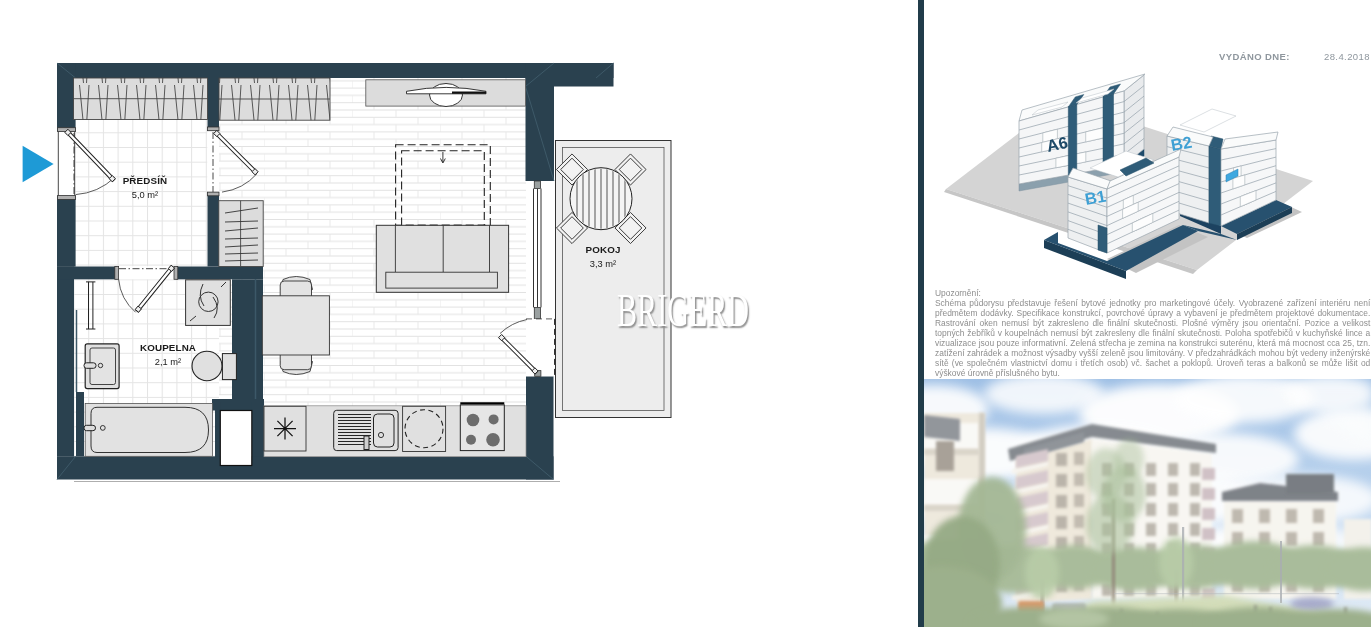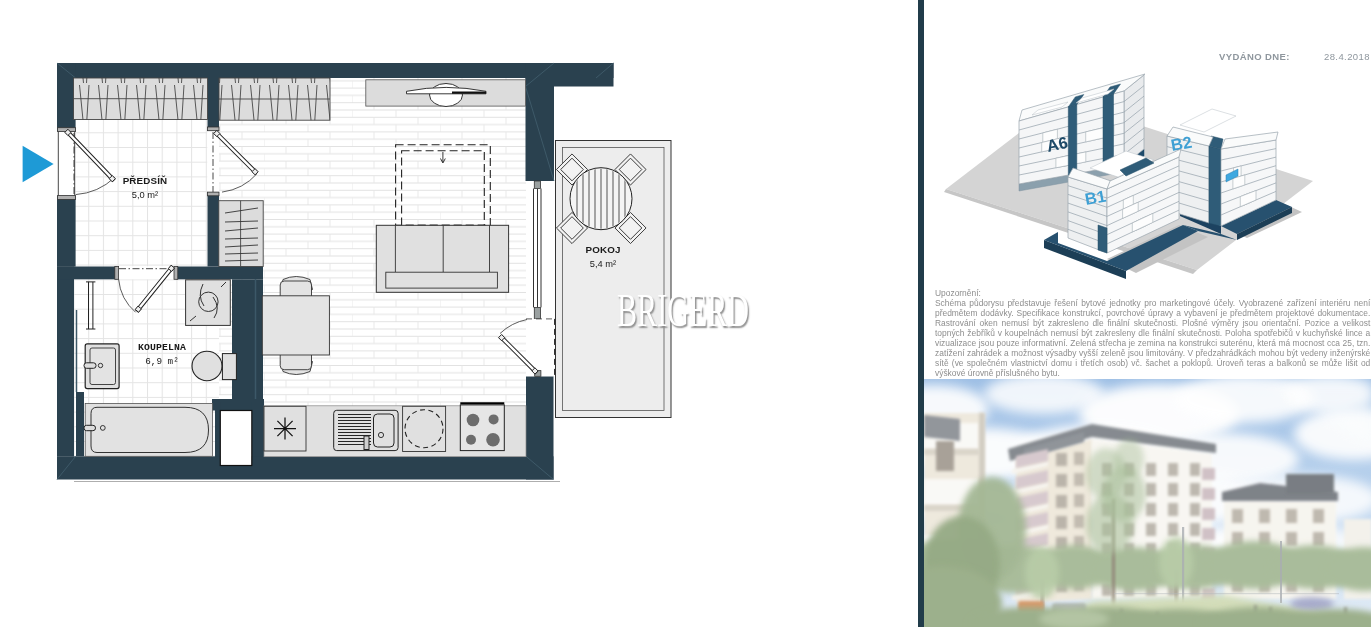--- a/index.html
+++ b/index.html
@@ -238,22 +238,22 @@
         </clipPath>
         <g stroke="#555" stroke-width="1" clip-path="url(#tclip)">
           <path d="M577 165 V232 M583 165 V232 M589 165 V232 M595 165 V232 M601 165 V232 M607 165 V232 M613 165 V232 M619 165 V232 M625 165 V232"></path>
         </g>
     </g>
 
     <path d="M22.6 145.8 L53.6 164 L22.6 182.2 Z" fill="#1e9ad6"></path>
   </svg>
 
   <div class="lbl" style="left:95px;top:172.5px;width:100px;"><b>PŘEDSÍŇ</b><br><span>5,0 m²</span></div>
-  <div class="lbl" style="left:112px;top:340.3px;width:100px;font-family:Liberation Mono, monospace;"><b>KOUPELNA</b><br><span>6,9 m²</span></div>
-  <div class="lbl" style="left:553px;top:241.8px;width:100px;"><b>POKOJ</b><br><span>5,4 m²</span></div>
+  <div class="lbl" style="left:118px;top:340.3px;width:100px;"><b>KOUPELNA</b><br><span>2,1 m²</span></div>
+  <div class="lbl" style="left:553px;top:241.8px;width:100px;"><b>POKOJ</b><br><span>3,3 m²</span></div>
 
   <div style="position:absolute;left:617px;top:287px;font-family:'Liberation Serif',serif;font-size:47px;line-height:47px;color:#fff;text-shadow:2px 2px 2px #8c8c8c;transform:scaleX(0.64);transform-origin:0 0;">BRIGERD</div>
 
   <div style="position:absolute;left:918px;top:0;width:5.5px;height:627px;background:#213c4a;"></div>
 
   <div style="position:absolute;left:1219px;top:51px;font-size:9.5px;color:#8f979e;letter-spacing:0.4px;font-weight:bold;">VYDÁNO DNE:</div>
   <div style="position:absolute;left:1315px;top:51px;font-size:9.5px;color:#8f979e;letter-spacing:0.4px;margin-left:9px;">28.4.2018</div>
 
   <svg id="bld" width="400" height="230" viewBox="0 0 400 230" style="position:absolute;left:940px;top:60px;">
       <polygon points="6,129 122,40 373,121 257,210" fill="#d4d4d4"></polygon>

